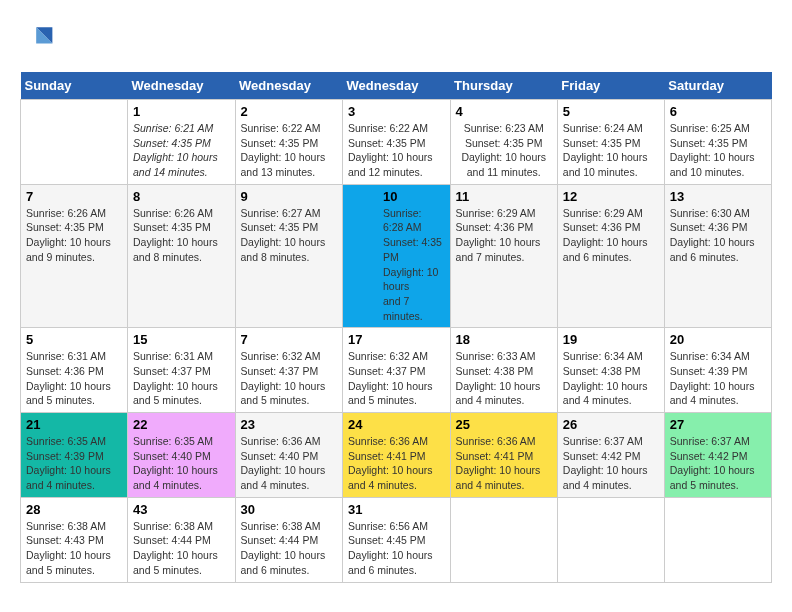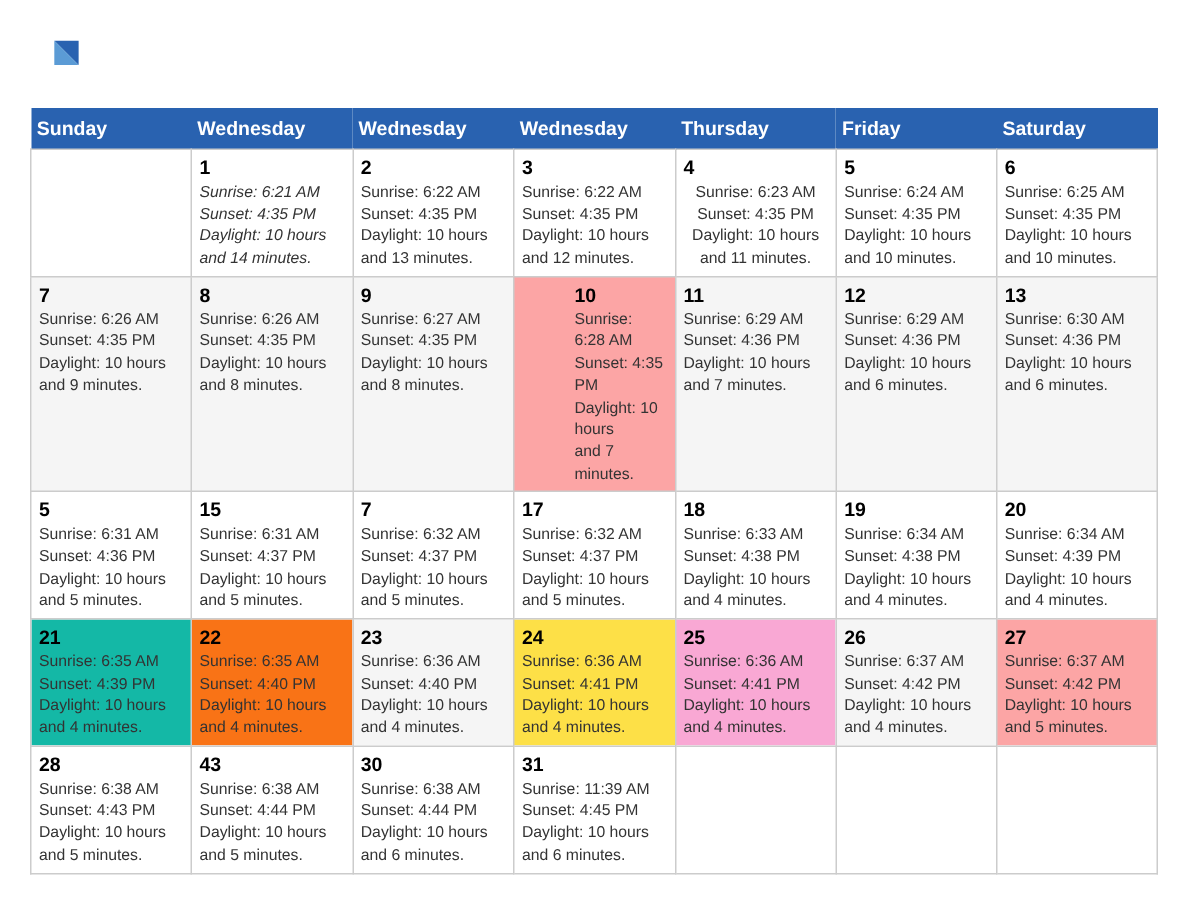--- a/index.html
+++ b/index.html
@@ -175,21 +175,21 @@
 Daylight: 10 hours
 and 8 minutes.</div>
         </td>
         <td style="background: rgb(245, 245, 245);">
           <span class="day-num">9</span>
           <div class="day-info" style="white-space: pre-line;">Sunrise: 6:27 AM
 Sunset: 4:35 PM
 Daylight: 10 hours
 and 8 minutes.</div>
         </td>
-        <td style="background: #fca5a5; padding-left: 40px;">
+        <td style="background: #0ea5e9; padding-left: 40px;">
           <span class="day-num">10</span>
           <div class="day-info" style="white-space: pre-line;">Sunrise: 6:28 AM
 Sunset: 4:35 PM
 Daylight: 10 hours
 and 7 minutes.</div>
         </td>
         <td style="background: rgb(245, 245, 245);">
           <span class="day-num">11</span>
           <div class="day-info" style="white-space: pre-line;">Sunrise: 6:29 AM
 Sunset: 4:36 PM
@@ -263,56 +263,56 @@
         </td>
       </tr>
       <tr>
         <td style="background: #14b8a6;">
           <span class="day-num">21</span>
           <div class="day-info" style="white-space: pre-line;">Sunrise: 6:35 AM
 Sunset: 4:39 PM
 Daylight: 10 hours
 and 4 minutes.</div>
         </td>
-        <td style="background: #f97316;">
+        <td style="background: #f0abfc;">
           <span class="day-num">22</span>
           <div class="day-info" style="white-space: pre-line;">Sunrise: 6:35 AM
 Sunset: 4:40 PM
 Daylight: 10 hours
 and 4 minutes.</div>
         </td>
         <td style="background: rgb(245, 245, 245);">
           <span class="day-num">23</span>
           <div class="day-info" style="white-space: pre-line;">Sunrise: 6:36 AM
 Sunset: 4:40 PM
 Daylight: 10 hours
 and 4 minutes.</div>
         </td>
         <td style="background: #fde047;">
           <span class="day-num">24</span>
           <div class="day-info" style="white-space: pre-line;">Sunrise: 6:36 AM
 Sunset: 4:41 PM
 Daylight: 10 hours
 and 4 minutes.</div>
         </td>
-        <td style="background: #f9a8d4;">
+        <td style="background: #fde047;">
           <span class="day-num">25</span>
           <div class="day-info" style="white-space: pre-line;">Sunrise: 6:36 AM
 Sunset: 4:41 PM
 Daylight: 10 hours
 and 4 minutes.</div>
         </td>
         <td style="background: rgb(245, 245, 245);">
           <span class="day-num">26</span>
           <div class="day-info" style="white-space: pre-line;">Sunrise: 6:37 AM
 Sunset: 4:42 PM
 Daylight: 10 hours
 and 4 minutes.</div>
         </td>
-        <td style="background: #fca5a5;">
+        <td style="background: #86efac;">
           <span class="day-num">27</span>
           <div class="day-info" style="white-space: pre-line;">Sunrise: 6:37 AM
 Sunset: 4:42 PM
 Daylight: 10 hours
 and 5 minutes.</div>
         </td>
       </tr>
       <tr>
         <td>
           <span class="day-num">28</span>
@@ -330,21 +330,21 @@
         </td>
         <td>
           <span class="day-num">30</span>
           <div class="day-info" style="white-space: pre-line;">Sunrise: 6:38 AM
 Sunset: 4:44 PM
 Daylight: 10 hours
 and 6 minutes.</div>
         </td>
         <td>
           <span class="day-num">31</span>
-          <div class="day-info" style="white-space: pre-line;">Sunrise: 11:39 AM
+          <div class="day-info" style="white-space: pre-line;">Sunrise: 6:56 AM
 Sunset: 4:45 PM
 Daylight: 10 hours
 and 6 minutes.</div>
         </td>
         <td class="empty"></td>
         <td class="empty"></td>
         <td class="empty"></td>
       </tr>
     </tbody>
 </table>

